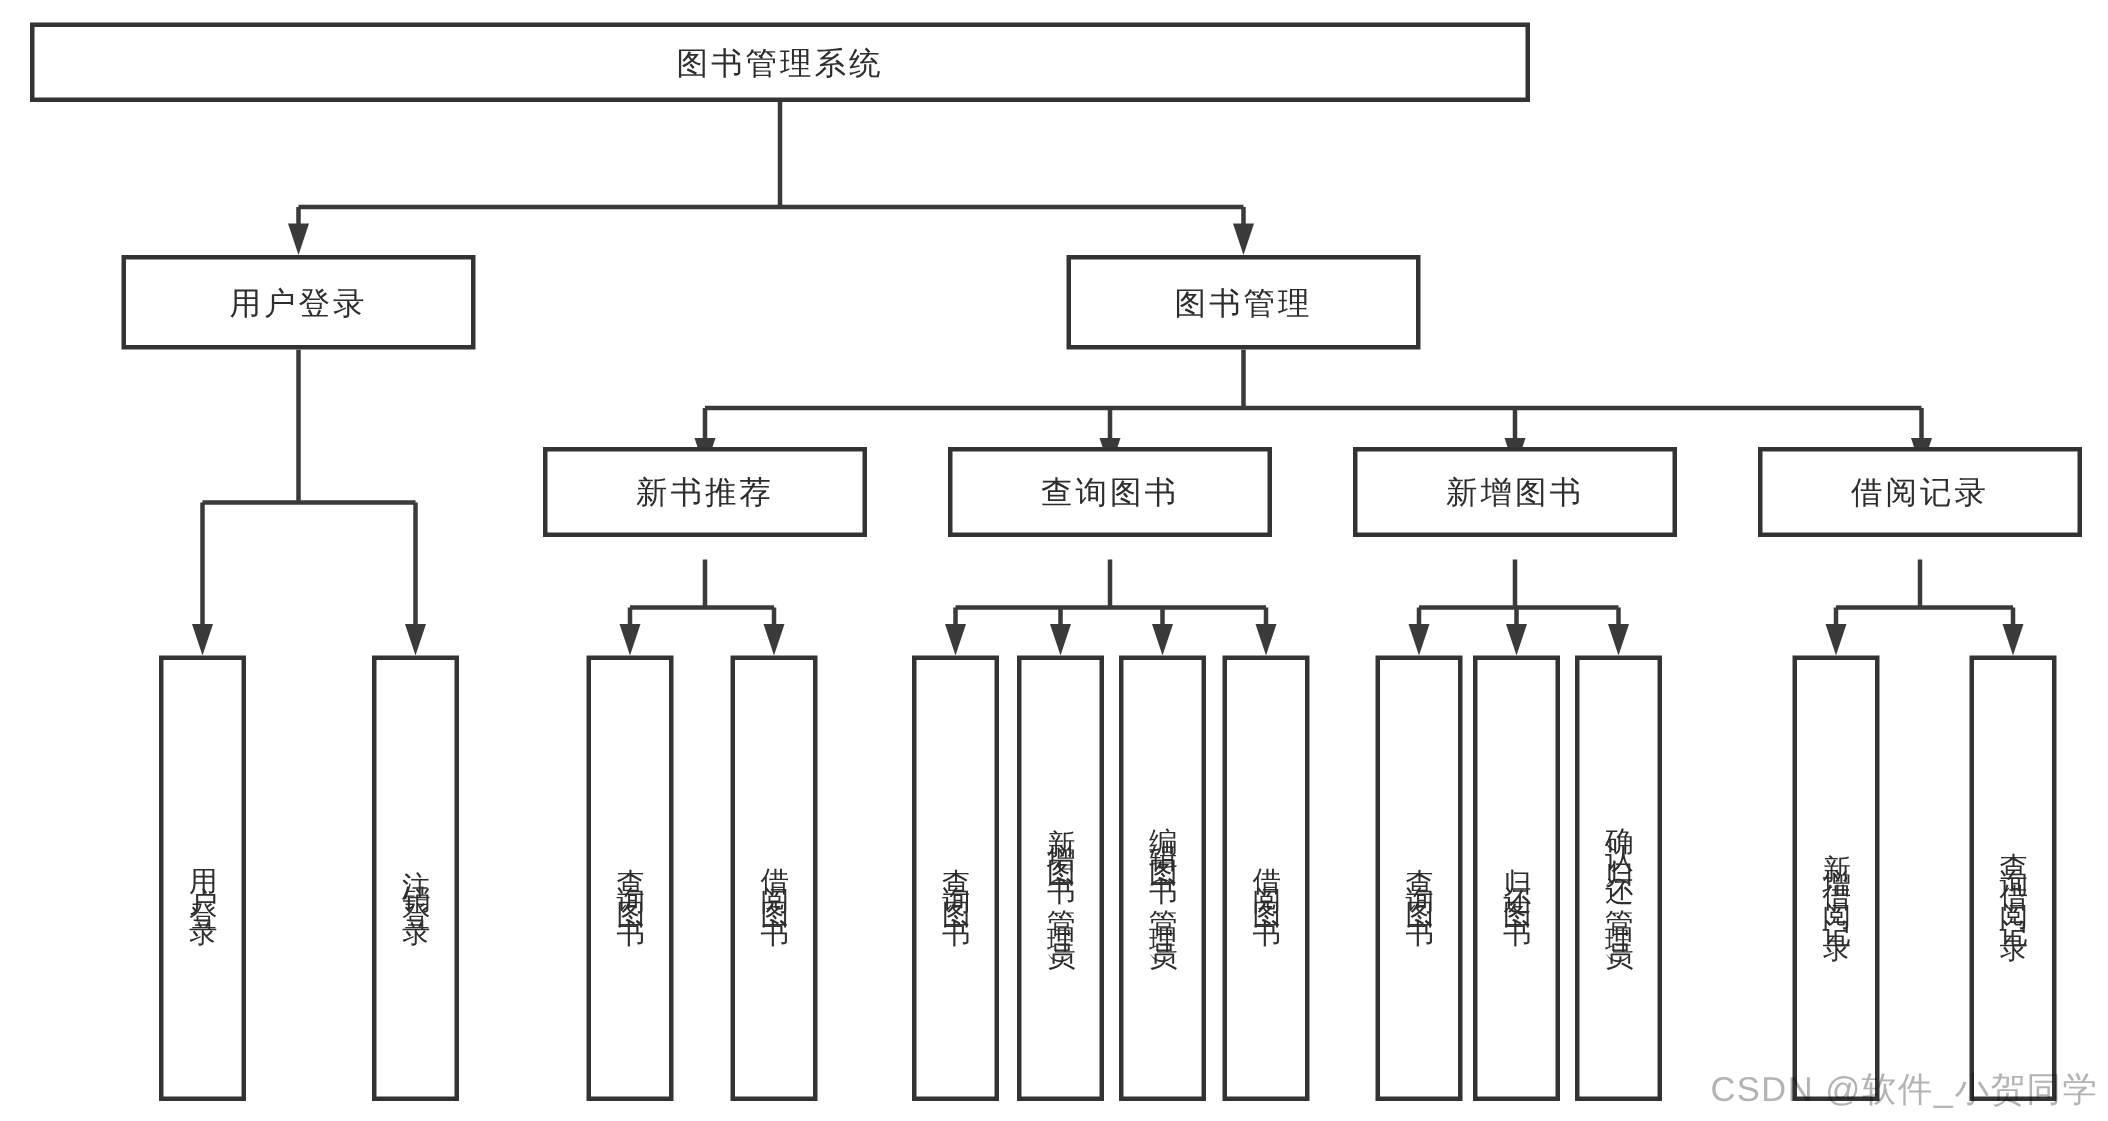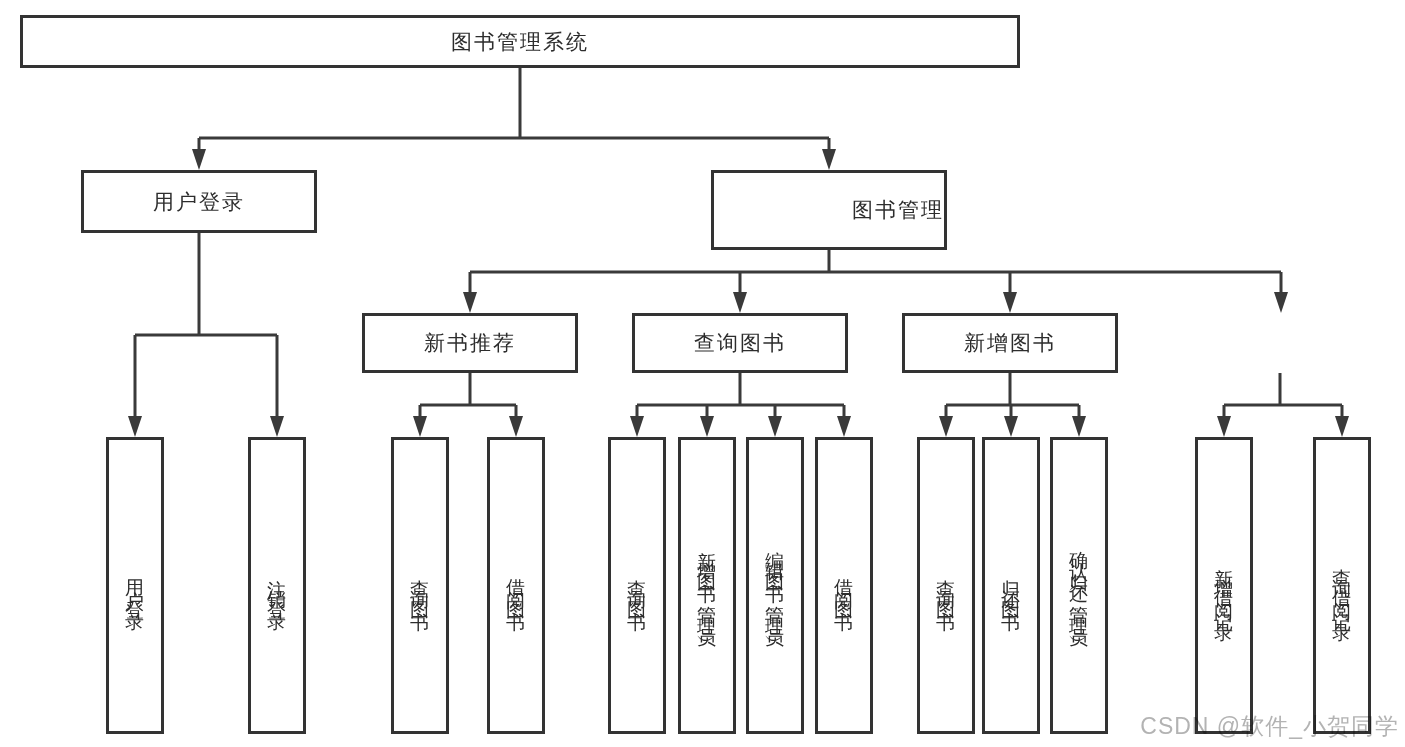--- a/index.html
+++ b/index.html
@@ -22,22 +22,22 @@
     display:flex;align-items:center;justify-content:center;
   }
   .box.h span{font-size:21px;letter-spacing:2px;white-space:nowrap;}
   .box.v span{
     writing-mode:vertical-rl;
     font-size:19px;letter-spacing:11px;line-height:1;
     white-space:nowrap;
   }
   .root  {left:20px;  top:15px;  width:1000px;height:53px;}
   .lvl2-a{left:81px;  top:170px; width:236px; height:63px;}
-  .lvl2-b{left:711px; top:170px; width:236px; height:80px;justify-content:flex-end;}
-  .lvl3  {top:313px;  width:216px;height:60px;}
+  .lvl2-b{left:711px; top:170px; width:236px; height:63px;}
+  .lvl3  {top:298px;  width:216px;height:60px;}
   .leaf  {top:437px;  width:58px; height:297px;}
   #watermark{
     position:absolute;right:6px;bottom:5px;
     font-size:23px;letter-spacing:1px;color:var(--watermark);
     mix-blend-mode:multiply;white-space:nowrap;
   }
 </style>
 </head>
 <body>
 
@@ -85,20 +85,23 @@
 
   <div class="box h lvl3" style="left:362px">
     <span>新书推荐</span>
   </div>
   <div class="box h lvl3" style="left:632px">
     <span>查询图书</span>
   </div>
   <div class="box h lvl3" style="left:902px">
     <span>新增图书</span>
   </div>
+  <div class="box h lvl3" style="left:1172px">
+    <span>借阅记录</span>
+  </div>
 
   <div class="box v leaf" style="left:106px">
     <span>用户登录</span>
   </div>
   <div class="box v leaf" style="left:248px">
     <span>注销登录</span>
   </div>
 
   <div class="box v leaf" style="left:391px">
     <span>查询图书</span>

